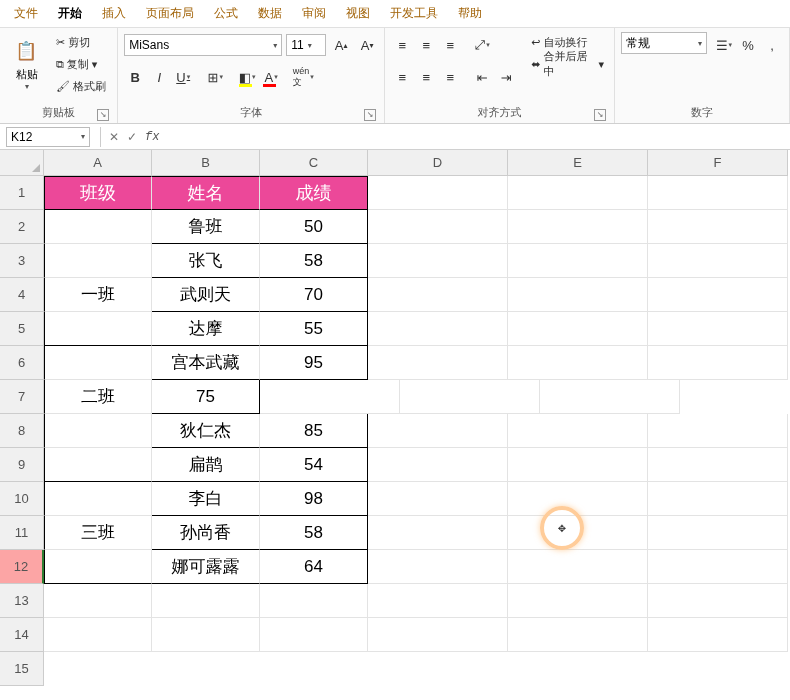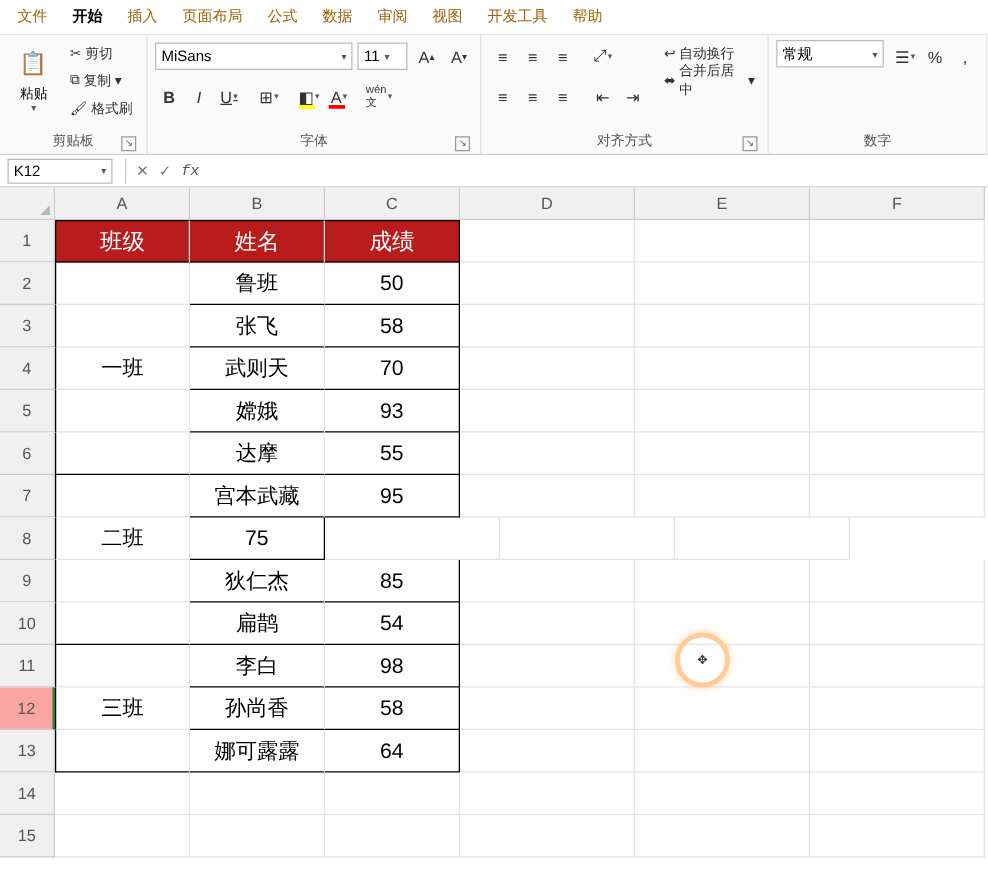--- a/index.html
+++ b/index.html
@@ -50,21 +50,21 @@
 .corner { position: absolute; left: 0; top: 0; width: 44px; height: 26px; background: #f0f0f0; border-right: 1px solid #ccc; border-bottom: 1px solid #ccc; }
 .corner::after { content:""; position:absolute; right:3px; bottom:3px; width:0;height:0;border-left:8px solid transparent;border-bottom:8px solid #b8b8b8;}
 .colhdrs { position: absolute; left: 44px; top: 0; display: flex; height: 26px; }
 .colhdr { background: #f0f0f0; border-right: 1px solid #ccc; border-bottom: 1px solid #ccc; display: flex; align-items: center; justify-content: center; color: #555; font-size: 13px; }
 .rowhdrs { position: absolute; left: 0; top: 26px; width: 44px; }
 .rowhdr { height: 34px; background: #f0f0f0; border-right: 1px solid #ccc; border-bottom: 1px solid #ccc; display: flex; align-items: center; justify-content: center; color: #555; font-size: 13px; }
 .rowhdr.sel { background: #fca5a5; border-right: 2px solid #2e7d32; }
 .cells { position: absolute; left: 44px; top: 26px; }
 .row { display: flex; height: 34px; }
 .cell { border-right: 1px solid #e3e3e3; border-bottom: 1px solid #e3e3e3; display: flex; align-items: center; justify-content: center; font-size: 17px; color: #000; position: relative; }
-.cell.hdr { background: #b91c1c; color: #fff; font-size: 18px; }
+.cell.hdr { background: #ec4899; color: #fff; font-size: 18px; }
 .cell.b-top { border-top: 1.5px solid #000; }
 .cell.b-left { border-left: 1.5px solid #000; }
 .cell.b-right { border-right: 1.5px solid #000; }
 .cell.b-bot { border-bottom: 1.5px solid #000; }
 .cell.b-ibot { border-bottom: 1.5px solid #000; }
 
 
 .ring { position: absolute; width: 44px; height: 44px; border: 4px solid #ffcc99; border-radius: 50%; box-shadow: 0 0 6px rgba(255,180,100,.6); pointer-events:none; }
 .ring::after{content:"✥"; position:absolute; left:50%; top:50%; transform:translate(-50%,-50%); font-size:10px; color:#333;}
 
@@ -268,28 +268,20 @@
       </div>
       <div class="row">
         <div class="cell cA b-left">一班</div>
         <div class="cell cB b-ibot">武则天</div>
         <div class="cell cC b-right b-ibot">70</div>
         <div class="cell cD"></div>
         <div class="cell cE"></div>
         <div class="cell cF"></div>
       </div>
       <div class="row">
-        <div class="cell cA b-left"></div>
-        <div class="cell cB b-ibot">嫦娥</div>
-        <div class="cell cC b-right b-ibot">93</div>
-        <div class="cell cD"></div>
-        <div class="cell cE"></div>
-        <div class="cell cF"></div>
-      </div>
-      <div class="row">
         <div class="cell cA b-left b-ibot"></div>
         <div class="cell cB b-ibot">达摩</div>
         <div class="cell cC b-right b-ibot">55</div>
         <div class="cell cD"></div>
         <div class="cell cE"></div>
         <div class="cell cF"></div>
       </div>
       <div class="row">
         <div class="cell cA b-left"></div>
         <div class="cell cB b-ibot">宫本武藏</div>

